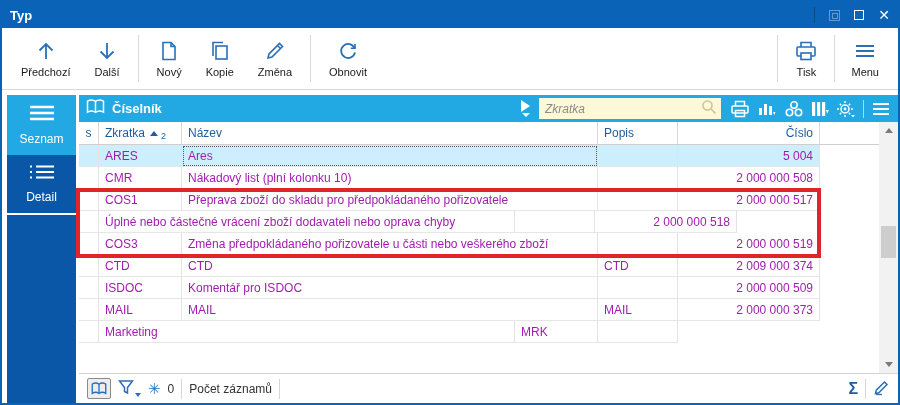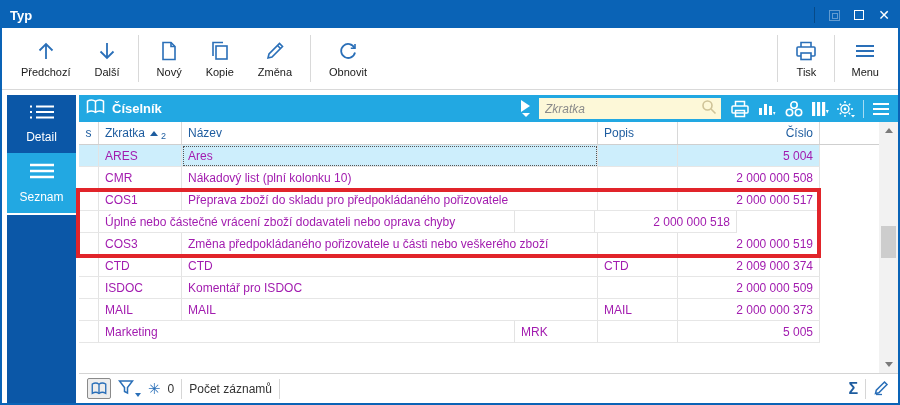--- a/index.html
+++ b/index.html
@@ -203,35 +203,35 @@
             </svg>
         </span>
         <span class="tool-label">Menu</span>
       </div>
     </div>
   </div>
 
   <div class="body">
 
     <div class="sidebar">
+      <div class="sb-item active">
+        <span>
+          <svg width="28" height="18" viewBox="0 0 28 18" fill="none" stroke="#fff" stroke-width="2.4">
+              <path d="M2 3h24M2 9h24M2 15h24"></path>
+            </svg>
+        </span>
+        <span>Seznam</span>
+      </div>
       <div class="sb-item dark">
         <span>
           <svg width="26" height="16" viewBox="0 0 26 16" fill="none" stroke="#fff" stroke-width="2">
               <path d="M1 2.5h2M7 2.5h18M1 8h2M7 8h18M1 13.5h2M7 13.5h18"></path>
             </svg>
         </span>
         <span>Detail</span>
-      </div>
-      <div class="sb-item active">
-        <span>
-          <svg width="28" height="18" viewBox="0 0 28 18" fill="none" stroke="#fff" stroke-width="2.4">
-              <path d="M2 3h24M2 9h24M2 15h24"></path>
-            </svg>
-        </span>
-        <span>Seznam</span>
       </div>
       <div class="sb-sep"></div>
       <div class="sb-fill"></div>
     </div>
 
     <div class="main">
 
       <div class="panel-header">
         <span>
           <svg width="19" height="15" viewBox="0 0 19 15" fill="none" stroke="#fff" stroke-width="1.5">
@@ -386,21 +386,20 @@
               <div class="cell col-naz">MAIL</div>
               <div class="cell col-pop">MAIL</div>
               <div class="cell col-cis">2 000 000 373</div>
             </div>
 
             <div class="row">
               <div class="cell col-s"></div>
               <div class="cell col-naz">Marketing</div>
               <div class="cell col-zkr">MRK</div>
               <div class="cell col-pop"></div>
-              <div class="cell col-cis">5 005</div>
             </div>
           </div>
         <div class="grid-filler"></div>
 
         <div class="scrollbar">
           <div class="sb-arrow">
               <span class="tri-up"></span>
             </div>
           <div class="sb-track">
             <div class="sb-thumb"></div>

